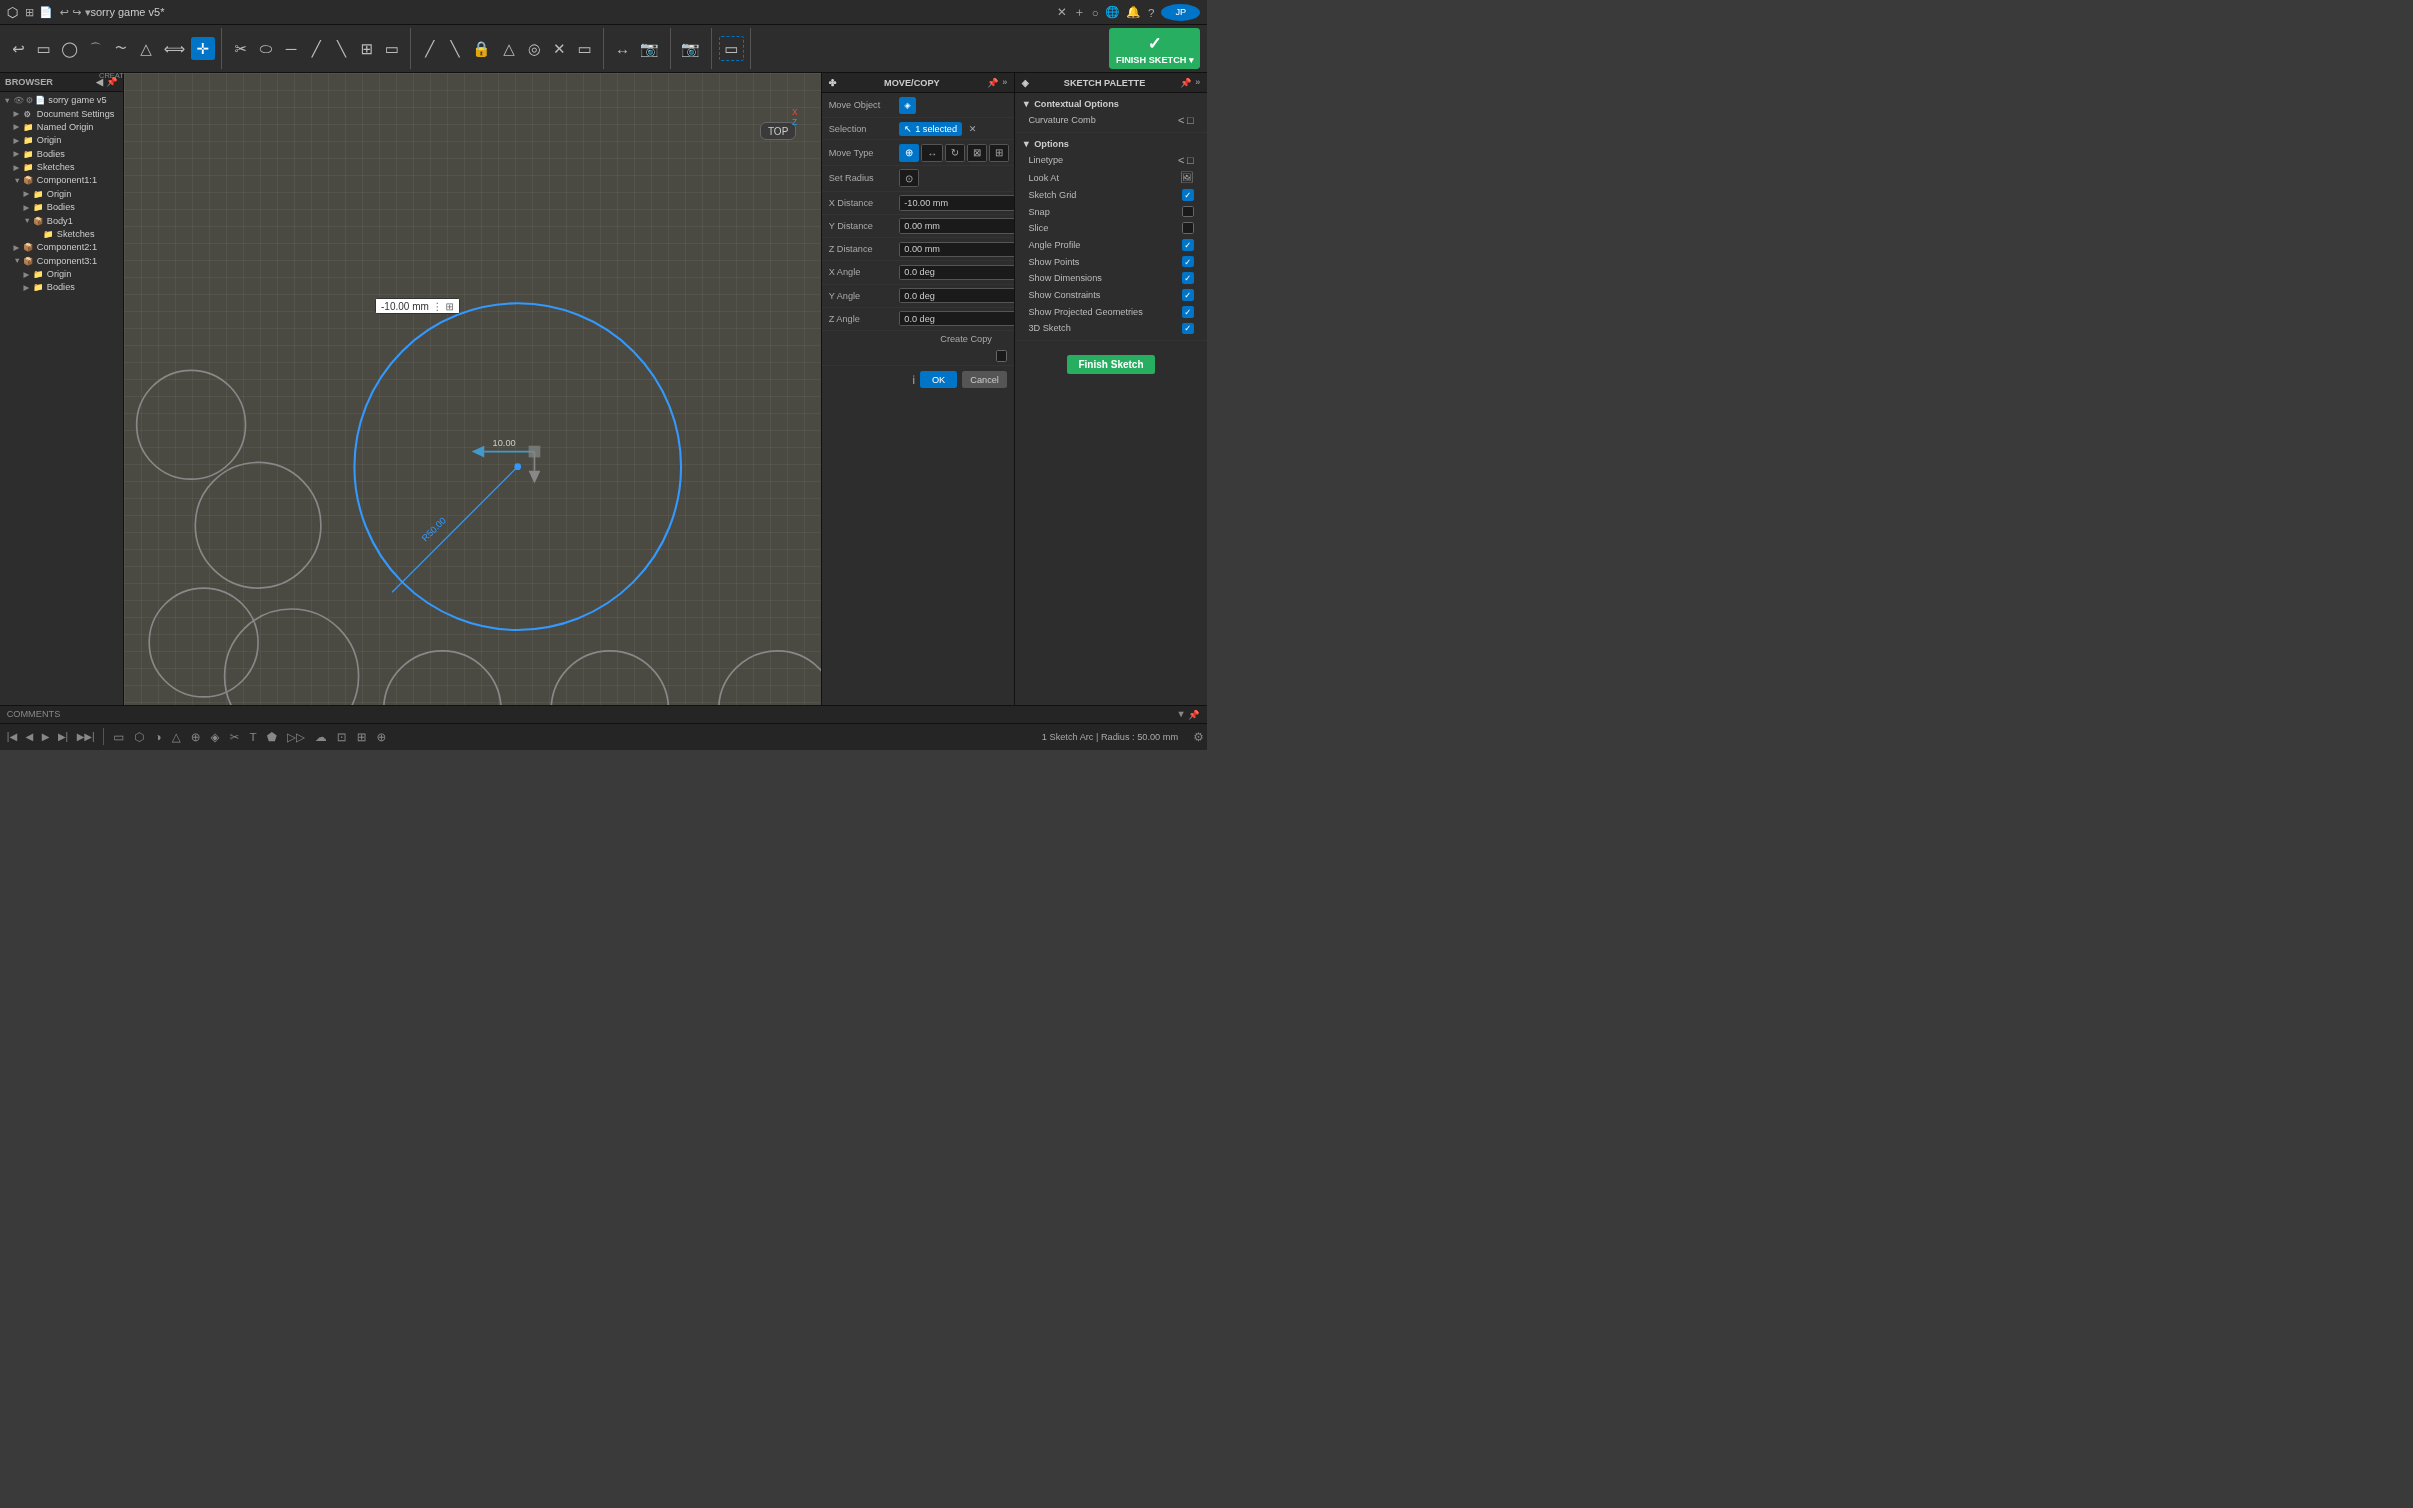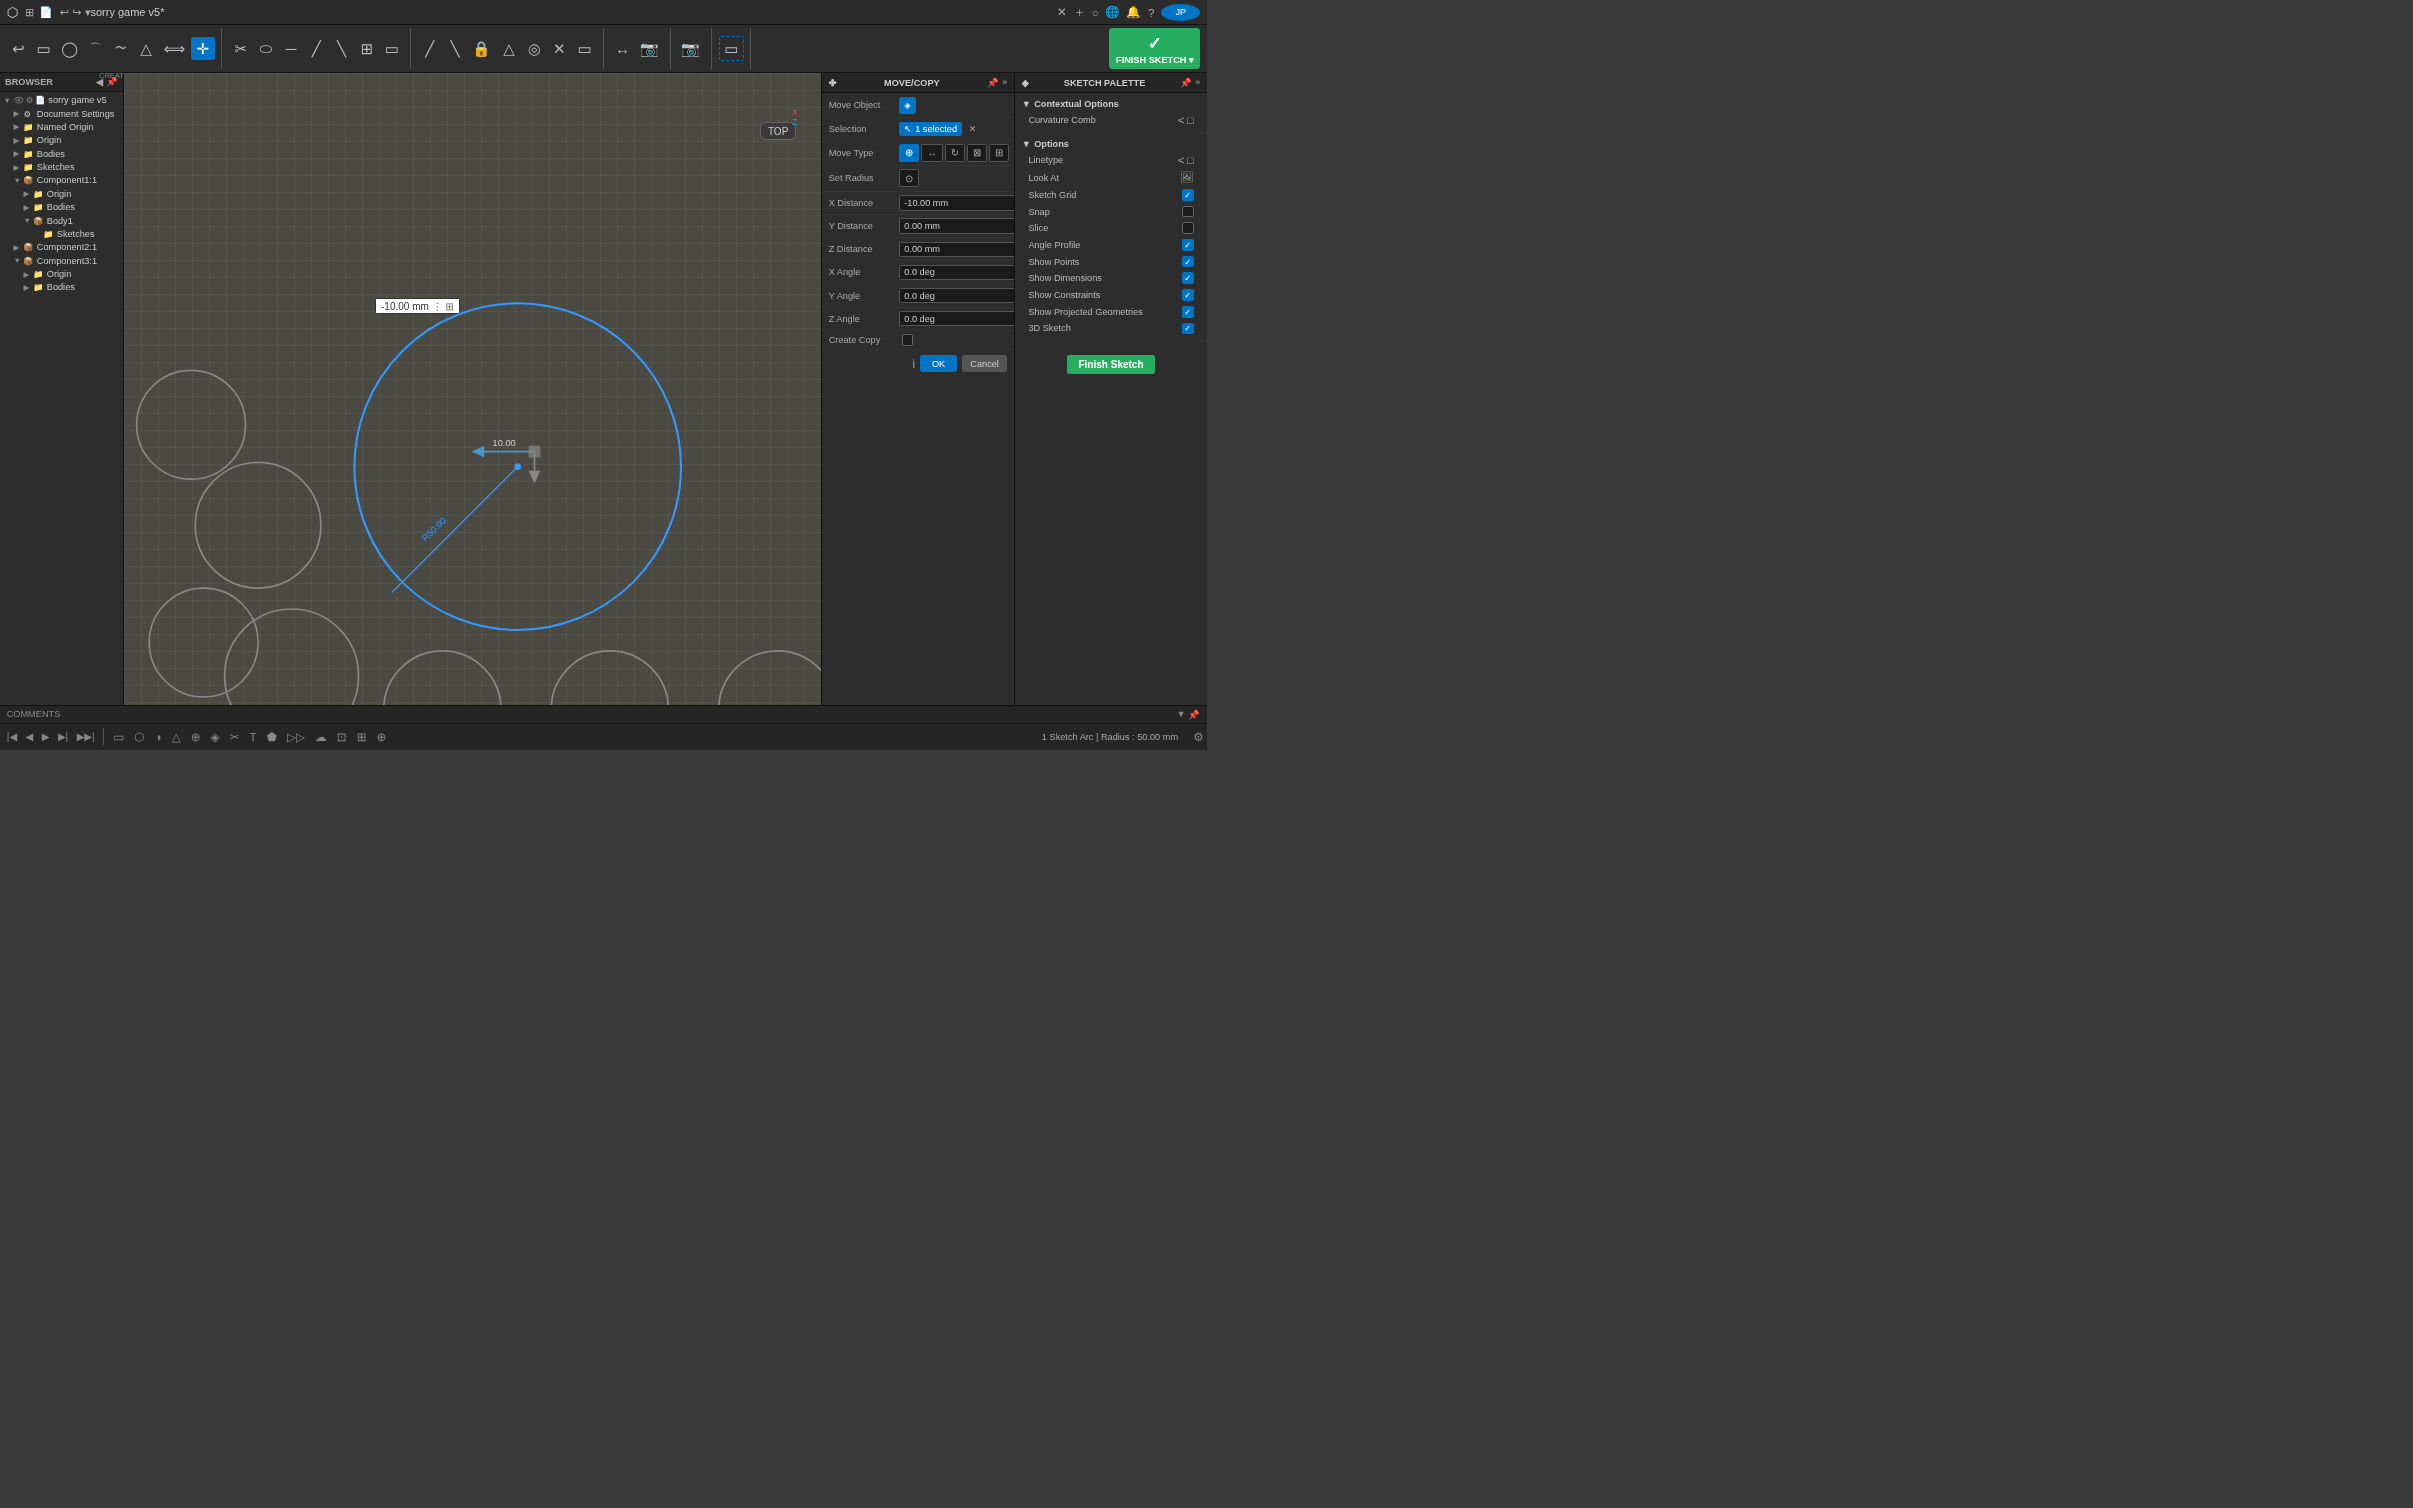--- a/index.html
+++ b/index.html
@@ -70,21 +70,21 @@
     
     #move-copy-panel { width: 193px; background:#2d2d2d; border-left:0.8px solid #111; font-size:9.2px; }
     .panel-header { display:flex; align-items:center; justify-content:space-between; background:#252525; padding:4.2px 6.7px; border-bottom:0.8px solid #111; font-size:9.2px; font-weight:bold; color:#ccc; }
     .panel-header-icons { display:flex; gap:3.4px; color:#888; }
     .panel-row { display:flex; align-items:center; padding: 3.4px 6.7px; gap:3.4px; border-bottom:0.8px solid #333; }
     .panel-label { color:#aaa; width: 67px; flex-shrink:0; font-size:9.2px; }
     .panel-input { background:#1a1a1a; border:0.8px solid #555; color:#ccc; padding:1.7px 4.2px; font-size:9.2px; flex:1; border-radius:1.7px; }
     .move-type-btn { background:#1a1a1a; border:0.8px solid #555; color:#aaa; padding:2.5px 5px; cursor:pointer; border-radius:1.7px; font-size:10px; }
     .move-type-btn.active { background:#0075c8; color:#fff; border-color:#0075c8; }
     .selection-badge { background:#0075c8; color:#fff; padding:1.7px 5px; border-radius:2.5px; font-size:9.2px; display:flex; align-items:center; gap:3.4px; cursor:pointer; }
-    .create-copy-row { display:flex; align-items:center; padding:3.4px 6.7px; gap:6px; }
+    .create-copy-row { display:flex; align-items:flex-end; padding:3.4px 6.7px; gap:6px;flex-direction:column; }
     .panel-bottom { display:flex; justify-content:flex-end; gap:5px; padding:5px 6.7px; border-top:0.8px solid #333; }
     .btn-ok { background:#0075c8; color:#fff; border:none; padding:3.4px 11.7px; border-radius:2.5px; cursor:pointer; font-size:9.2px; }
     .btn-cancel { background:#555; color:#ccc; border:none; padding:3.4px 8.4px; border-radius:2.5px; cursor:pointer; font-size:9.2px; }
     .info-icon { color:#aaa; font-size:11.7px; }
 
     
     #sketch-palette { width: 193px; background:#2d2d2d; border-left:0.8px solid #111; font-size:9.2px; }
     .palette-section { padding: 3.4px 6.7px; border-bottom:0.8px solid #333; }
     .palette-section-header { display:flex; align-items:center; gap:3.4px; color:#ccc; font-size:9.2px; font-weight:bold; padding: 2.5px 0; cursor:pointer; }
     .palette-row { display:flex; align-items:center; justify-content:space-between; padding:2.5px 6.7px; }

